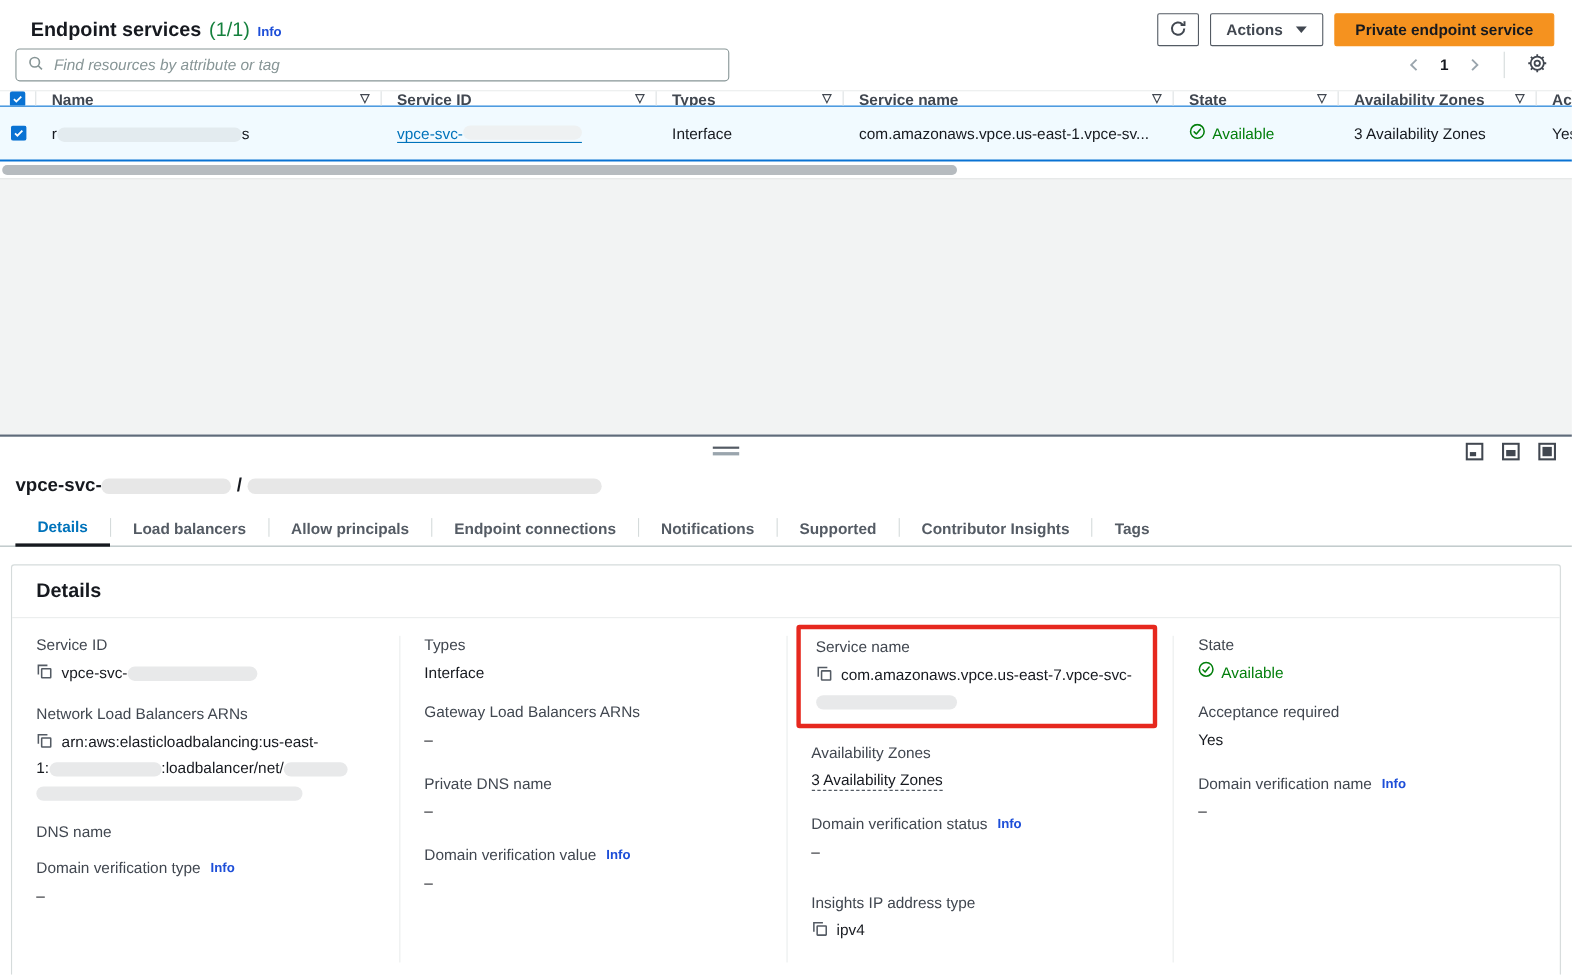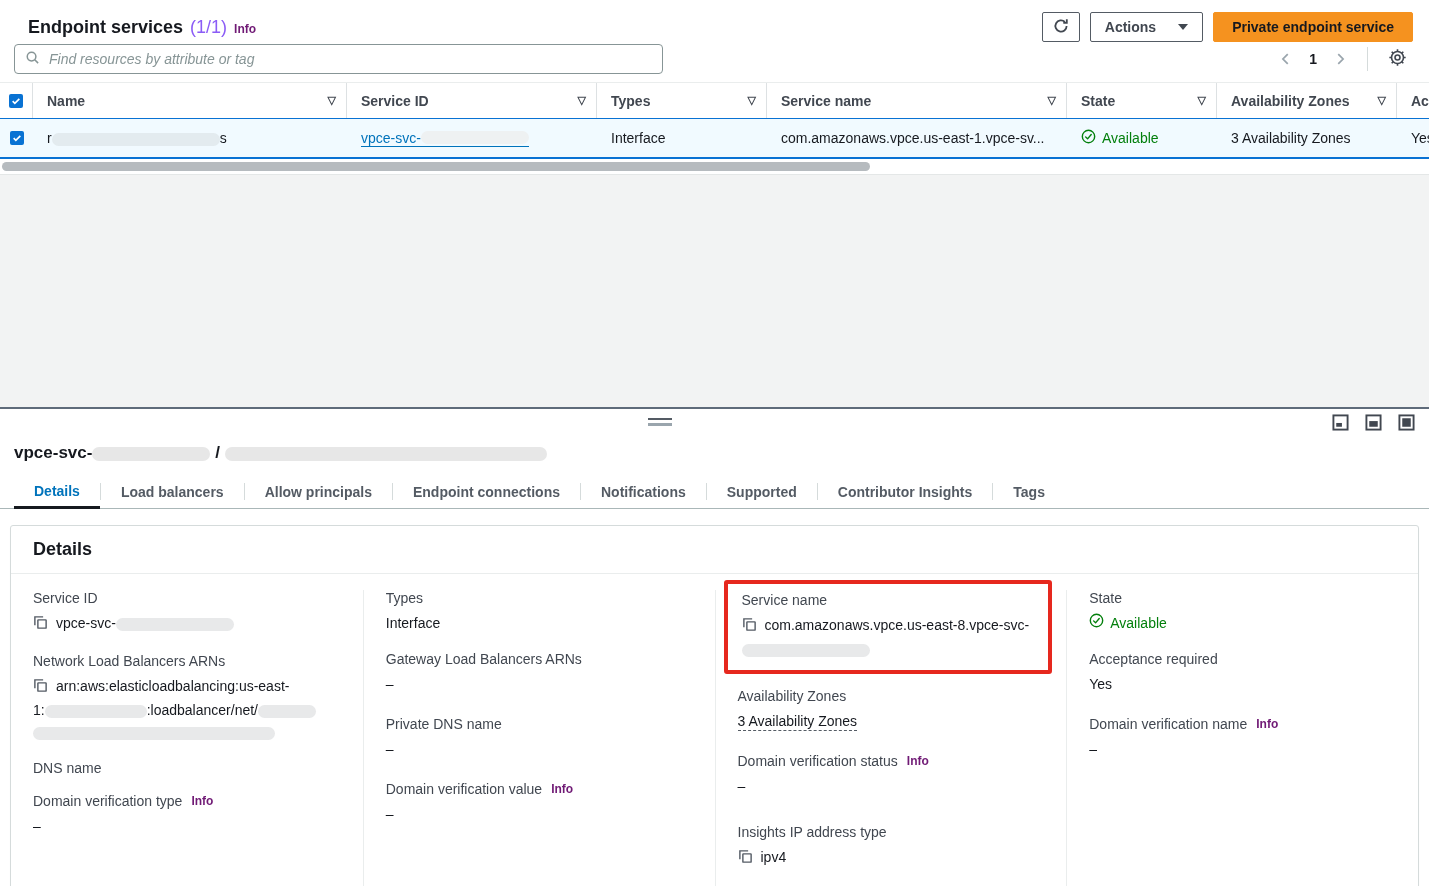--- a/index.html
+++ b/index.html
@@ -11,27 +11,27 @@
     position: relative;
   }
 
   
   .header-row {
     height: 44px; padding: 10px 16px 0 14px;
     display: flex; justify-content: space-between; align-items: center;
   }
   .title-group { display: flex; align-items: baseline; gap: 7px; }
   .page-title { font-size: 18px; font-weight: bold; margin-left: 14px; }
-  .page-count { font-size: 18px; font-weight: normal; color: #8b5cf6; }
-  .info-link { color: #701a75; font-size: 12px; font-weight: bold; cursor: pointer; text-decoration: none; }
+  .page-count { font-size: 18px; font-weight: normal; color: #15803d; }
+  .info-link { color: #1d4ed8; font-size: 12px; font-weight: bold; cursor: pointer; text-decoration: none; }
   .header-actions { display: flex; gap: 10px; align-items: center; }
   .btn {
     height: 30px; border-radius: 2px; font-weight: bold; font-size: 14px;
     font-family: "Liberation Sans", sans-serif;
-    display: inline-flex; align-items: center; gap: 22px; cursor: pointer;
+    display: inline-flex; align-items: center; gap: 12px; cursor: pointer;
   }
   .btn-secondary { background: #fff; border: 1px solid #545b64; color: #414750; padding: 0 14px; }
   .btn-icon { width: 38px; justify-content: center; padding: 0; }
   .btn-primary { background: #f5921f; border: 1px solid #f5921f; color: #16191f; padding: 0 18px; }
   .caret-down { width: 0; height: 0; border-left: 5px solid transparent; border-right: 5px solid transparent; border-top: 6px solid #414750; }
 
   
   .toolbar-row {
     height: 38px; padding: 0 16px 8px 14px;
     display: flex; justify-content: space-between; align-items: center;
@@ -46,39 +46,39 @@
   }
   .search-box input::placeholder { font-style: italic; color: #879596; }
   .pager { display: flex; align-items: center; gap: 4px; }
   .pager-btn { background: none; border: none; cursor: pointer; padding: 2px 6px; display: flex; align-items: center; }
   .pager-num { font-weight: bold; font-size: 14px; color: #16191f; padding: 0 6px; }
   .v-sep { width: 1px; height: 24px; background: #d5dbdb; margin: 0 10px; }
   .gear-btn { background: none; border: none; cursor: pointer; display: flex; align-items: center; }
 
   
   .thead {
-    height: 36px; border-top: 1px solid #eaeded;
+    height: 14px; border-top: 1px solid #eaeded;
     display: flex; align-items: stretch; font-weight: bold; color: #414750;
   }
   .th {
     display: flex; align-items: center; justify-content: space-between;
     padding: 0 10px 0 14px; border-right: 1px solid #dde1e3; overflow: hidden; white-space: nowrap;
   }
   .th:last-child { border-right: none; }
   .sort-glyph { font-size: 11px; color: #414750; margin-left: 6px; }
   .col-check { width: 33px; display: flex; align-items: center; justify-content: center; padding: 0; }
   .col-name { width: 314px; }
   .col-sid  { width: 250px; }
   .col-types{ width: 170px; }
   .col-sname{ width: 300px; }
   .col-state{ width: 150px; }
   .col-az   { width: 180px; }
   .col-acc  { flex: 1; padding-right: 0; }
   .trow {
-    height: 41px; background: #f1faff;
+    height: 51px; background: #f1faff;
     border-top: 1px solid #0972d3; border-bottom: 2px solid #0972d3;
     display: flex; align-items: center;
   }
   .td { padding: 0 10px 0 14px; overflow: hidden; white-space: nowrap; }
   .checkbox {
     width: 14px; height: 14px; background: #0972d3; border-radius: 2px;
     display: inline-flex; align-items: center; justify-content: center; cursor: pointer;
   }
   .redacted {
     display: inline-block; height: 13px; border-radius: 7px;
@@ -392,21 +392,21 @@
         <div class="red-box">
           <div class="field">
             <div class="field-label">Service name</div>
             <div class="field-value">
               <div>
                 <span class="copy-icon">
                   <svg width="15" height="15" viewBox="0 0 16 16" fill="none" stroke="#545b64" stroke-width="1.5">
                       <rect x="5.2" y="5.2" width="8.8" height="8.8" rx="0.5"></rect>
                       <path d="M10.8 2H2v8.8"></path>
                     </svg>
-                </span><span>com.amazonaws.vpce.us-east-8.vpce-svc-</span>
+                </span><span>com.amazonaws.vpce.us-east-7.vpce-svc-</span>
               </div>
               <div><span class="redacted" style="width:128px"></span></div>
             </div>
           </div>
         </div>
         <div class="field" style="margin-bottom:21px">
           <div class="field-label">Availability Zones</div>
           <div class="field-value"><a class="az-link">3 Availability Zones</a></div>
         </div>
         <div class="field" style="margin-bottom:27px">

